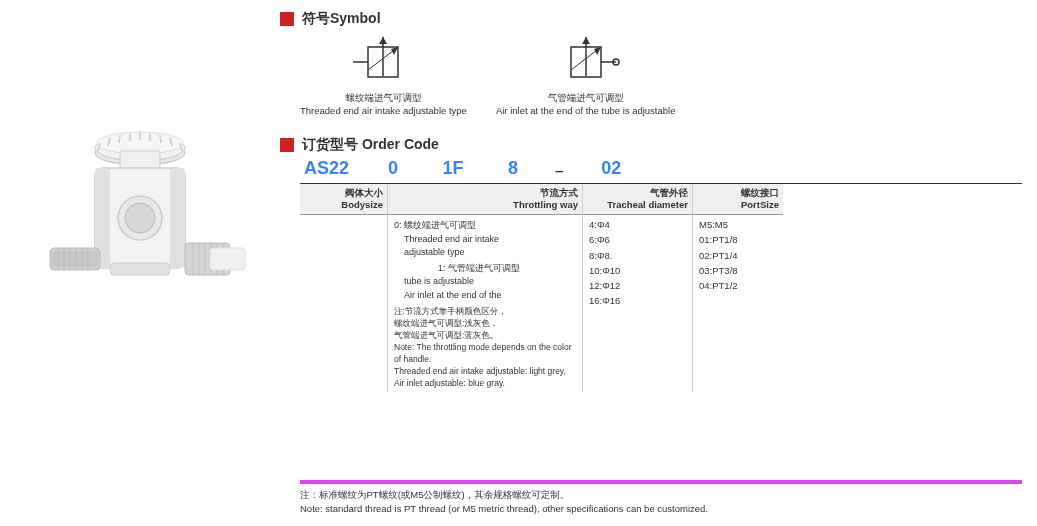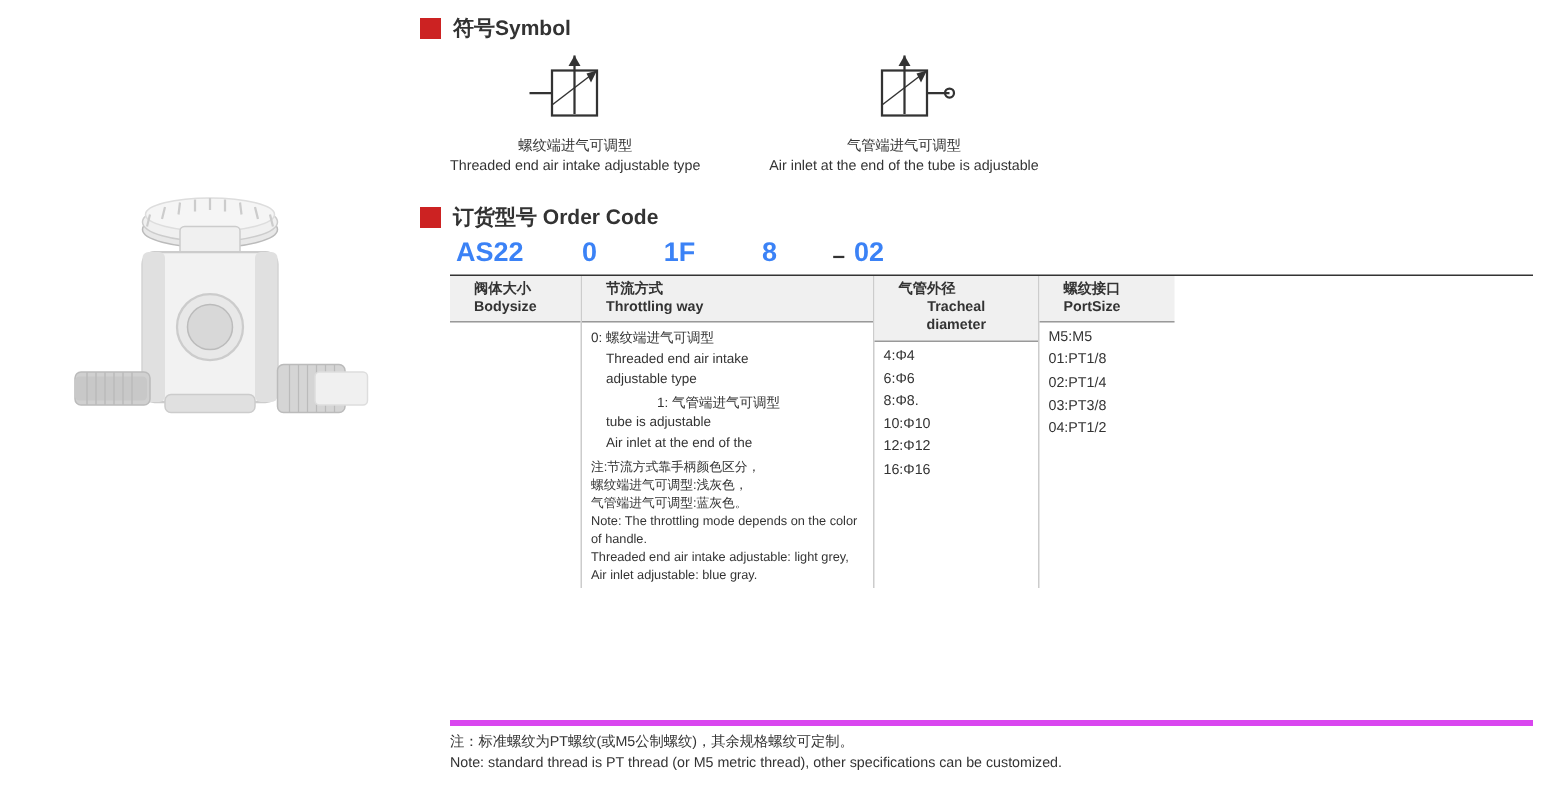--- a/index.html
+++ b/index.html
@@ -66,21 +66,21 @@
       color: #333;
     }
 
     
     .symbol-section {
       margin-bottom: 6px;
     }
 
     .symbol-images {
       display: flex;
-      gap: 46px;
+      gap: 29px;
       align-items: flex-end;
       margin-left: 20px;
       margin-bottom: 6px;
     }
 
     .symbol-item {
       display: flex;
       flex-direction: column;
       align-items: center;
       gap: 4px;
@@ -138,30 +138,30 @@
       flex-shrink: 0;
     }
 
     .detail-col:last-child {
       border-right: none;
     }
 
     .col-header {
       background: #f0f0f0;
       border-bottom: 1px solid #999;
-      padding: 3px 16px;
+      padding: 3px 4px;
       text-align: center;
       font-size: 9.5px;
       font-weight: bold;
       line-height: 1.3;
       min-height: 30px;
       display: flex;
       flex-direction: column;
       justify-content: center;
-      align-items: flex-start;
+      align-items: flex-end;
     }
 
     .col-body {
       padding: 2px 6px;
       font-size: 9.5px;
       line-height: 1.6;
     }
 
     .col-body-indent {
       padding: 2px 6px;
@@ -307,21 +307,21 @@
         <div class="red-square"></div>
         <span class="section-title">订货型号 Order Code</span>
       </div>
 
       <div class="order-code-row">
         <span class="code-part">AS22</span>
         <span style="width:80px; display:inline-block; text-align:center;" class="code-part">0</span>
         <span style="width:40px; display:inline-block; text-align:center;" class="code-part">1F</span>
         <span style="width:80px; display:inline-block; text-align:center;" class="code-part">8</span>
         <span class="code-separator">–</span>
-        <span style="width:60px; display:inline-block; text-align:left;" class="code-part">02</span>
+        <span style="width:60px; display:inline-block; text-align:right;" class="code-part">02</span>
       </div>
 
       <div class="order-detail-table">
 
         <div class="detail-col col-bodysize">
           <div class="col-header">
             <span>阀体大小</span>
             <span>Bodysize</span>
           </div>
         </div>

